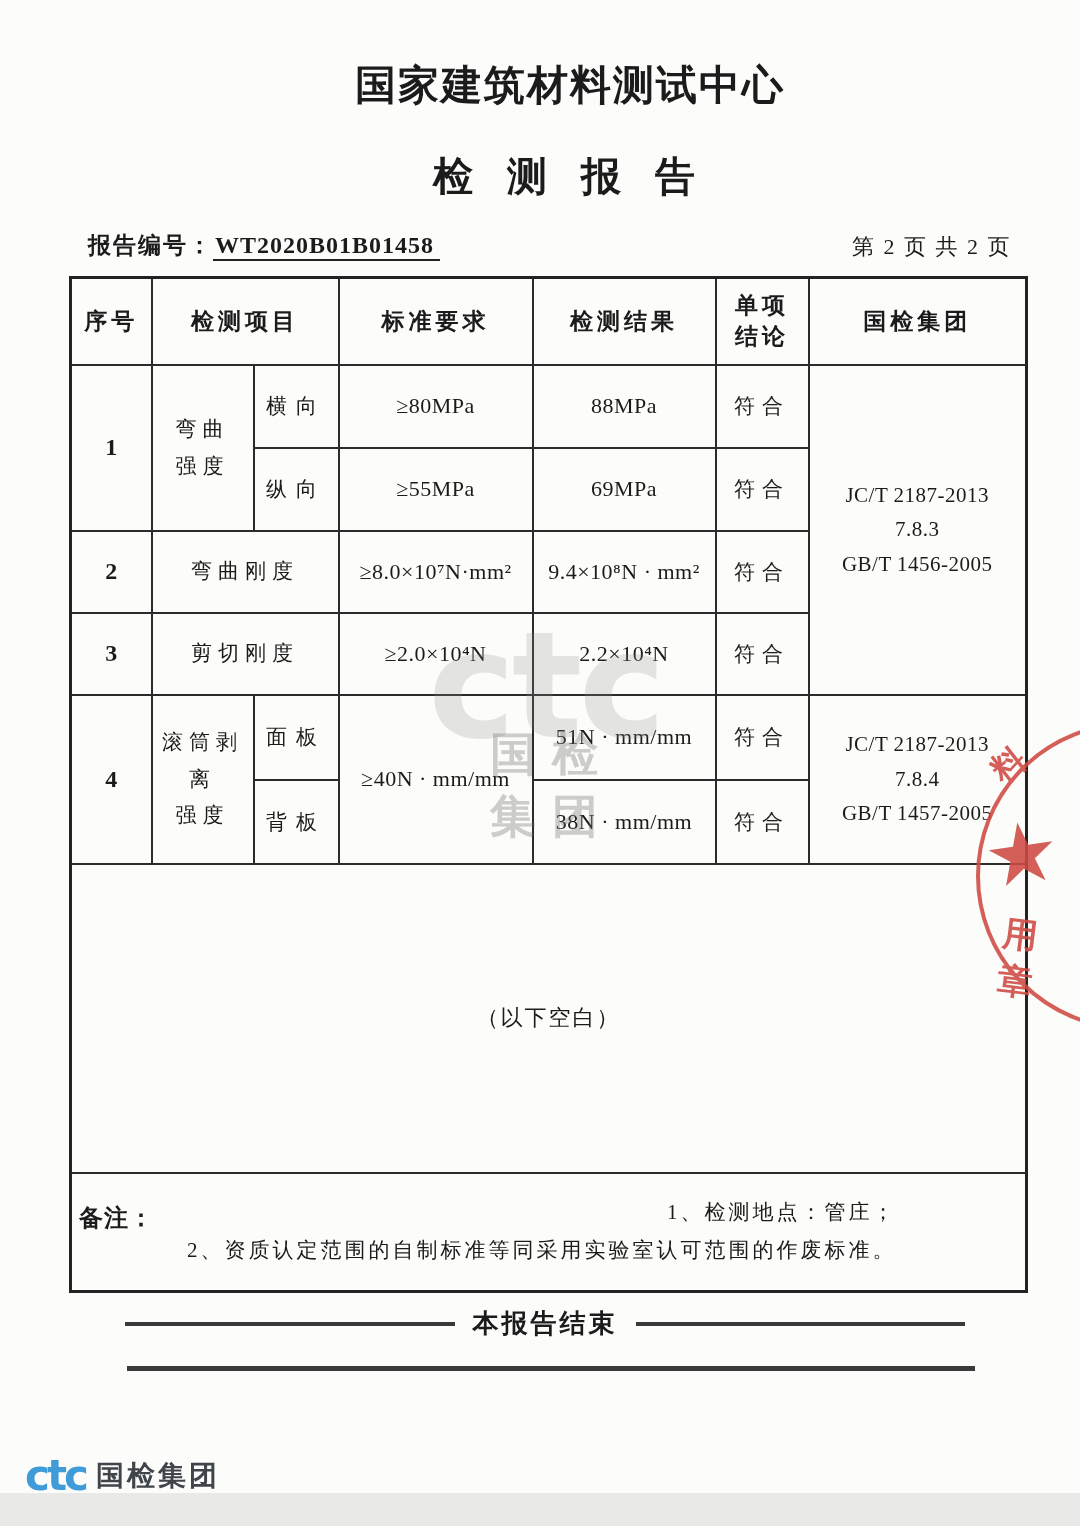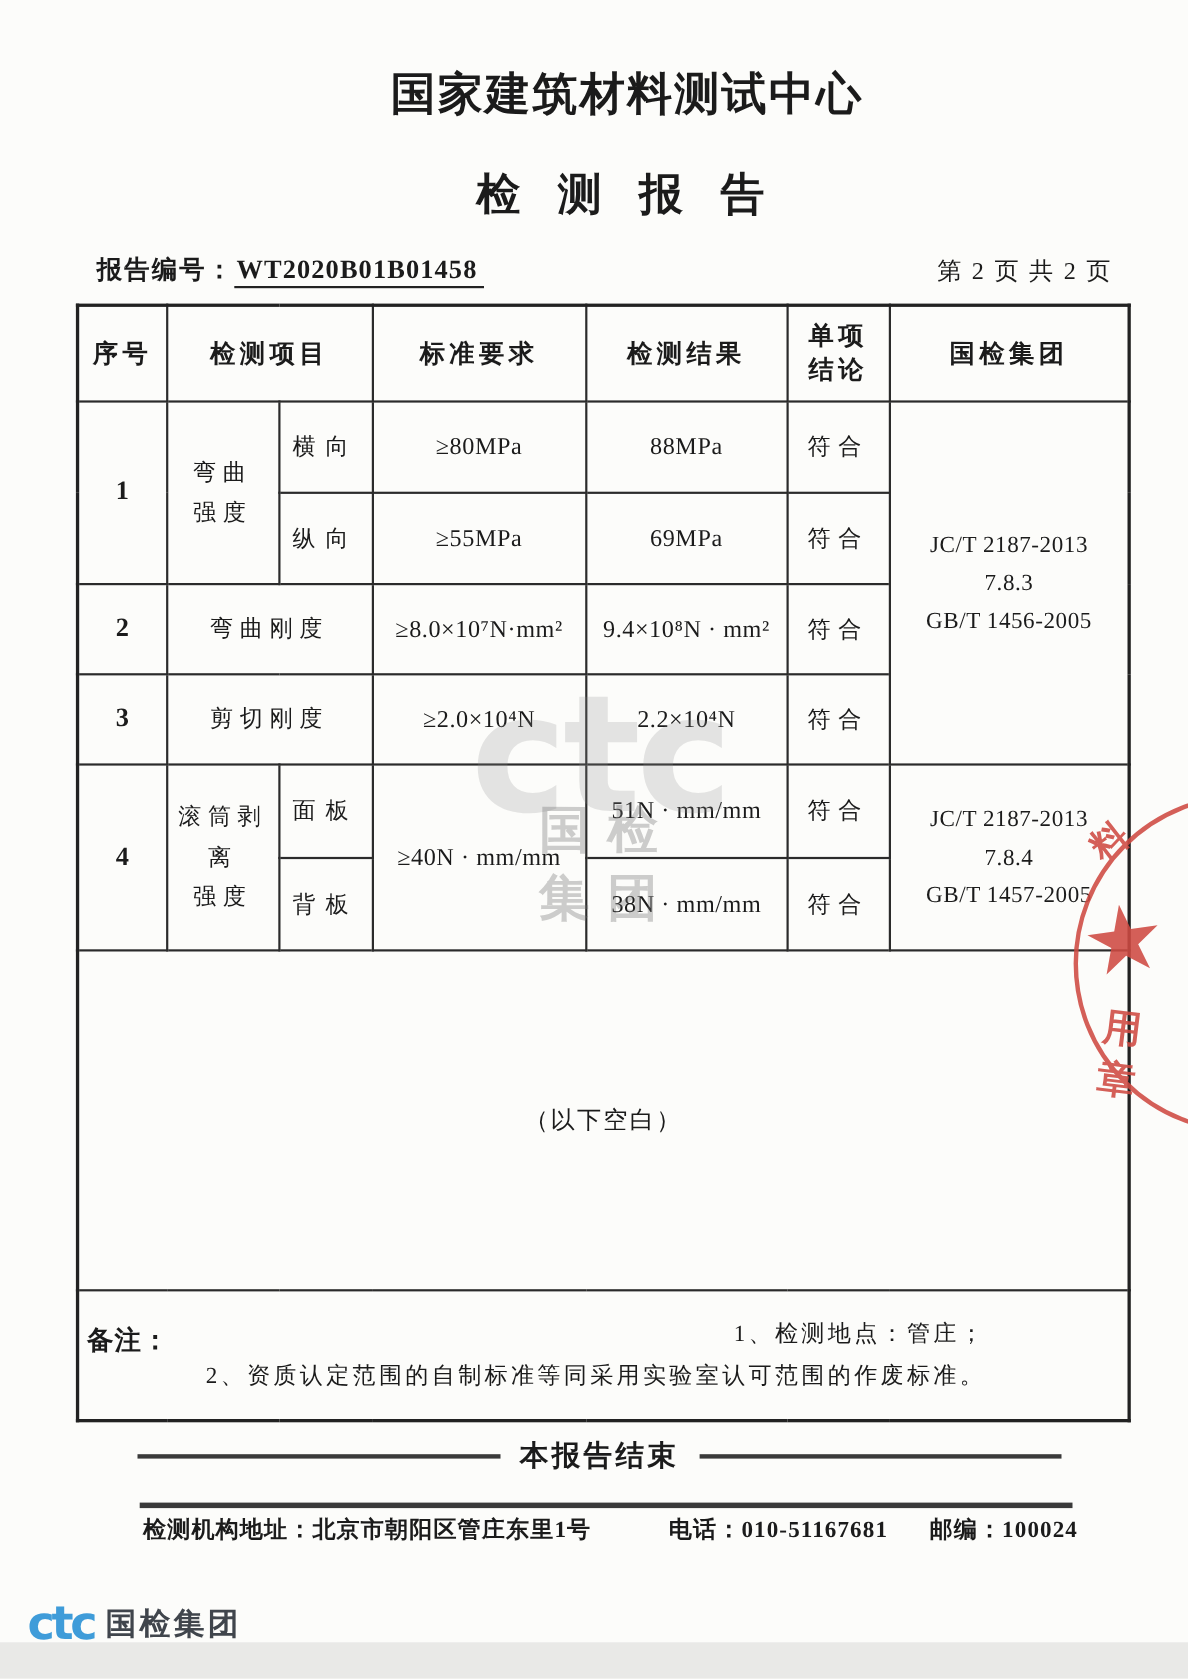--- a/index.html
+++ b/index.html
@@ -231,24 +231,19 @@
     <div class="stamp-char-bottom">用章</div>
   </div>
 
   <div class="end-divider">
     <div class="rule"></div>
     <div class="end-text">本报告结束</div>
     <div class="rule"></div>
   </div>
 
   <div class="footer-rule"></div>
-  <div class="footer-line">
-    <span class="footer-address">检测机构地址：北京市朝阳区管庄东里1号</span>
-    <span class="footer-phone">电话：010-51167681</span>
-    <span class="footer-post">邮编：100024</span>
-  </div>
 
   <div class="logo">
     <span class="logo-ctc">ctc</span>
     <span class="logo-name">国检集团</span>
   </div>
 
 </div>
 
 </body></html>

